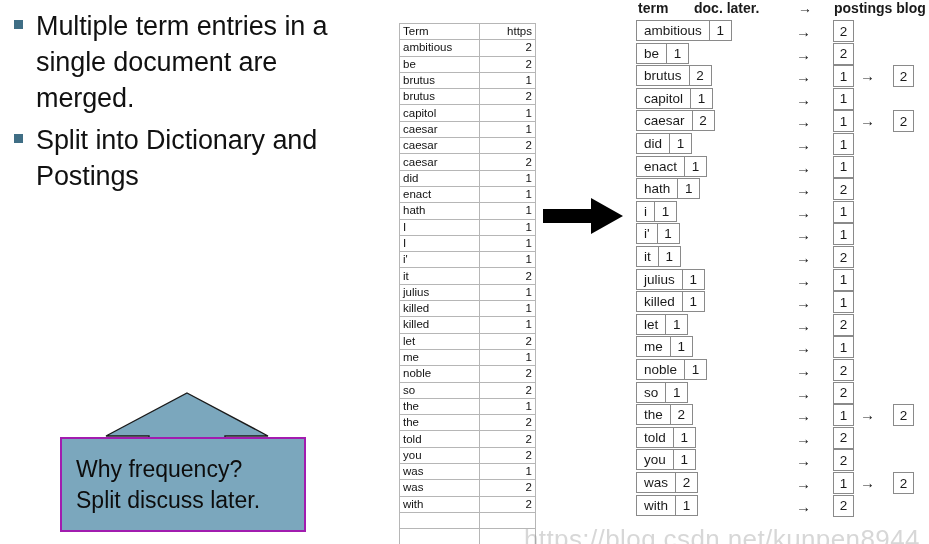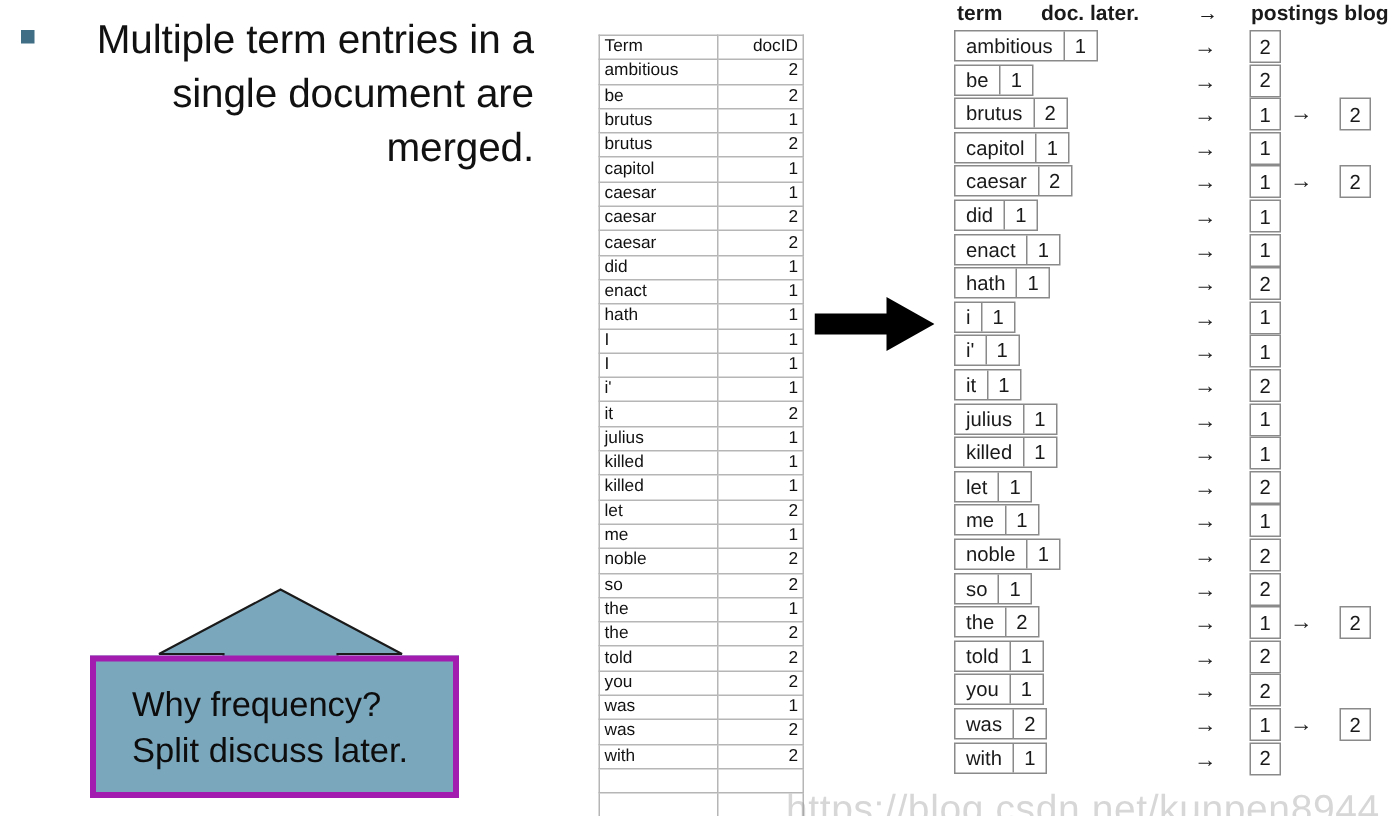--- a/index.html
+++ b/index.html
@@ -15,21 +15,20 @@
   
   #bullets {
     position: absolute;
     left: 0; top: 8px;
     width: 372px;
   }
   .bullet-row {
     display: flex;
     align-items: flex-start;
     margin-bottom: 6px;
-    text-align: right;
   }
   .bullet-marker {
     width: 9px; height: 9px;
     background: #3f6e85;
     margin: 12px 13px 0 14px;
     flex: 0 0 auto;
   }
   .bullet-text {
     font-size: 27px;
     line-height: 36px;
@@ -47,25 +46,25 @@
   #callout-arrow {
     position: absolute;
     left: 44px; top: 0;
     width: 166px; height: 50px;
   }
   #callout-box {
     position: absolute;
     left: 0; top: 45px;
     width: 246px; height: 95px;
     background: #7ba7bd;
-    border: 4px solid #a21caf;
+    border: 2px solid #a21caf;
     display: flex;
     flex-direction: column;
     justify-content: center;
-    padding-left: 24px;
+    padding-left: 14px;
   }
   .callout-line {
     font-size: 23px;
     line-height: 31px;
     color: #0d0d0d;
   }
 
   
   #big-arrow {
     position: absolute;
@@ -179,20 +178,24 @@
     margin-top: 19px;
   }
 </style>
 </head>
 <body>
 
 <div id="bullets">
   <div class="bullet-row">
     <div class="bullet-marker"></div>
     <div class="bullet-text">Multiple term entries in a single document are merged.</div>
+  </div>
+  <div class="bullet-row">
+    <div class="bullet-marker"></div>
+    <div class="bullet-text">Split into Dictionary and Postings</div>
   </div>
 </div>
 
 <div id="callout">
   <svg id="callout-arrow" viewBox="0 0 166 50">
     <polygon points="83,1 164,44 121,44 121,50 45,50 45,44 2,44" fill="#7ba7bd" stroke="#1a1a1a" stroke-width="1.4"></polygon>
   </svg>
   <div id="callout-box">
     <div class="callout-line">Why frequency?</div>
     <div class="callout-line">Split discuss later.</div>
@@ -200,21 +203,21 @@
 </div>
 
 <svg id="big-arrow" viewBox="0 0 80 40">
   <polygon points="0,13 48,13 48,2 80,20 48,38 48,27 0,27" fill="#000000"></polygon>
 </svg>
 
 <table id="term-table">
   <tbody>
       <tr class="hdr">
         <td class="c-term">Term</td>
-        <td class="c-doc">docID</td>
+        <td class="c-doc">https</td>
       </tr>
       <tr>
         <td class="c-term">ambitious</td>
         <td class="c-doc">2</td>
       </tr>
       <tr>
         <td class="c-term">be</td>
         <td class="c-doc">2</td>
       </tr>
       <tr>

